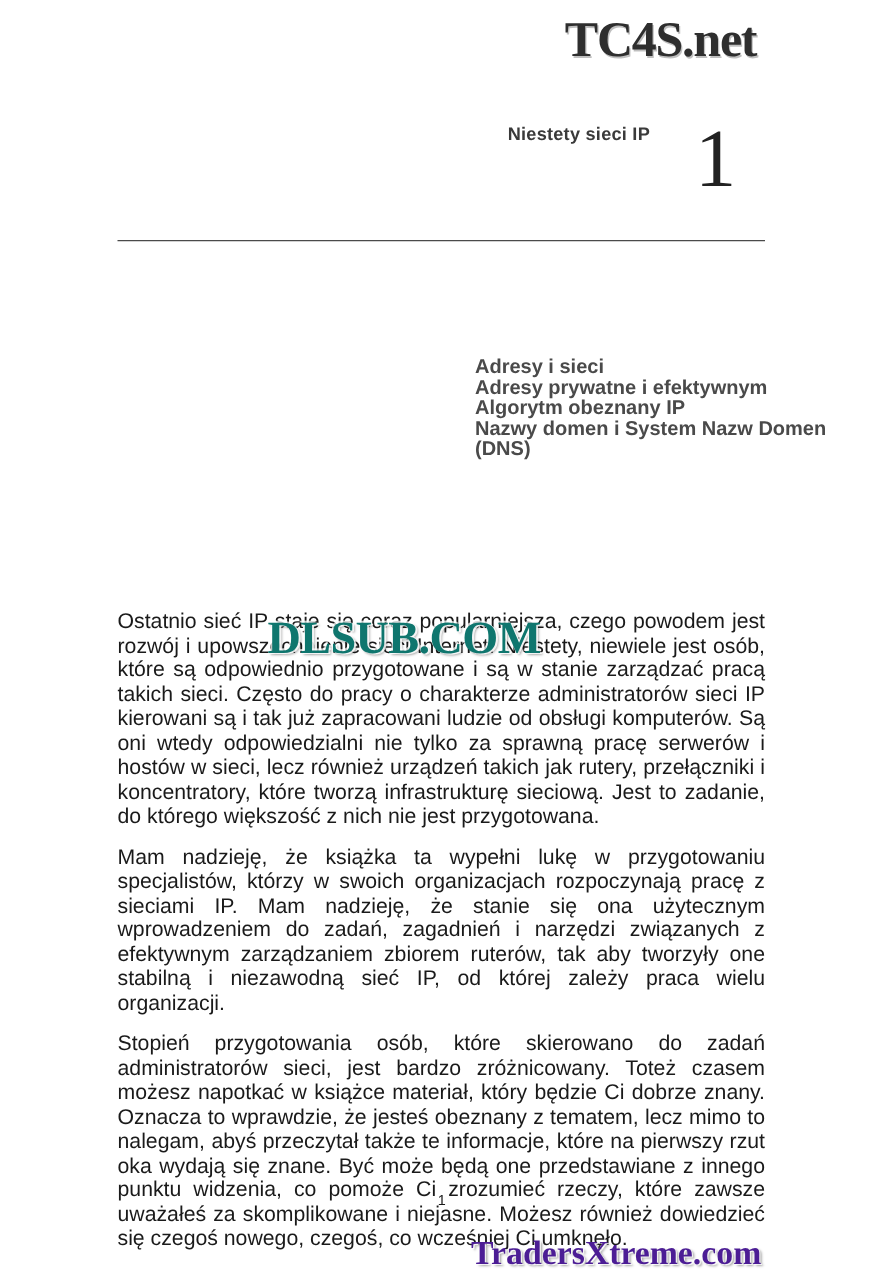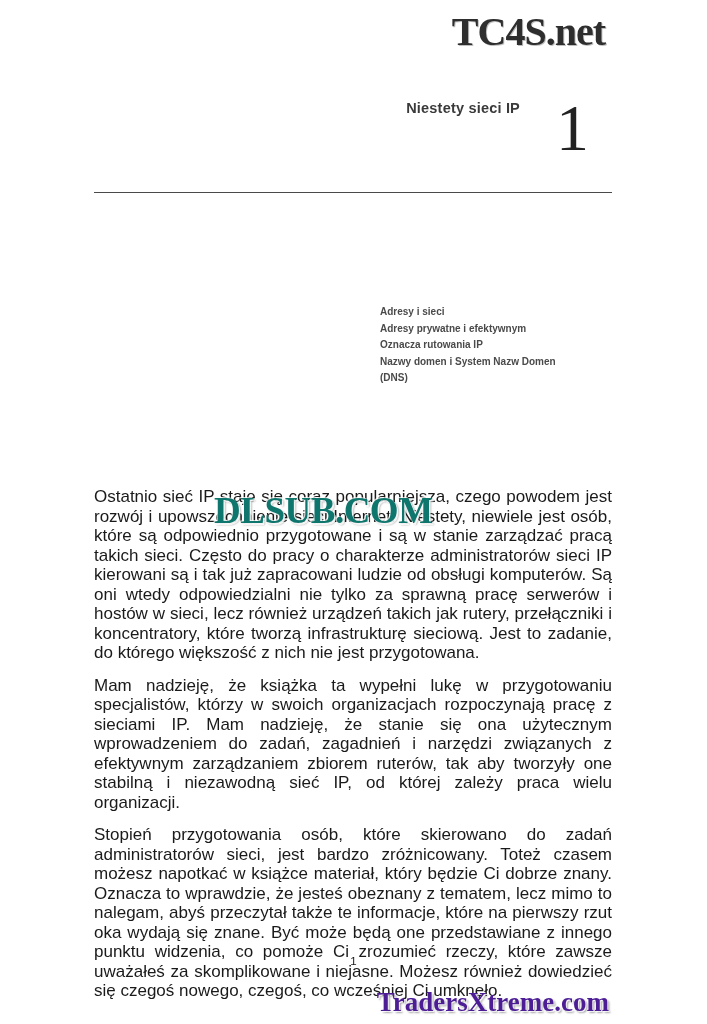--- a/index.html
+++ b/index.html
@@ -64,23 +64,23 @@
     top: 192px;
     width: 518px;
     height: 1px;
     background: #4a4a4a;
   }
 
   
   .toc {
     position: absolute;
     left: 380px;
-    top: 304px;
+    top: 286px;
     width: 300px;
-    font-size: 10px;
+    font-size: 16px;
     font-weight: bold;
     color: #4a4a4a;
     line-height: 16.5px;
   }
   .toc div {
     white-space: nowrap;
   }
 
   
   .body-text {
@@ -151,21 +151,21 @@
 
   <div class="chapter-title">Niestety sieci IP</div>
 
   <div class="chapter-number">1</div>
 
   <div class="header-rule"></div>
 
   <div class="toc">
     <div>Adresy i sieci</div>
     <div>Adresy prywatne i efektywnym</div>
-    <div>Oznacza rutowania IP</div>
+    <div>Algorytm obeznany IP</div>
     <div>Nazwy domen i System Nazw Domen</div>
     <div>(DNS)</div>
   </div>
 
   <div class="body-text">
     <p>Ostatnio sieć IP staje się coraz popularniejsza, czego powodem jest rozwój i upowszechnienie sieci Internet. Niestety, niewiele jest osób, które są odpowiednio przygotowane i są w stanie zarządzać pracą takich sieci. Często do pracy o charakterze administratorów sieci IP kierowani są i tak już zapracowani ludzie od obsługi komputerów. Są oni wtedy odpowiedzialni nie tylko za sprawną pracę serwerów i hostów w sieci, lecz również urządzeń takich jak rutery, przełączniki i koncentratory, które tworzą infrastrukturę sieciową. Jest to zadanie, do którego większość z nich nie jest przygotowana.</p>
     <p>Mam nadzieję, że książka ta wypełni lukę w przygotowaniu specjalistów, którzy w swoich organizacjach rozpoczynają pracę z sieciami IP. Mam nadzieję, że stanie się ona użytecznym wprowadzeniem do zadań, zagadnień i narzędzi związanych z efektywnym zarządzaniem zbiorem ruterów, tak aby tworzyły one stabilną i niezawodną sieć IP, od której zależy praca wielu organizacji.</p>
     <p>Stopień przygotowania osób, które skierowano do zadań administratorów sieci, jest bardzo zróżnicowany. Toteż czasem możesz napotkać w książce materiał, który będzie Ci dobrze znany. Oznacza to wprawdzie, że jesteś obeznany z tematem, lecz mimo to nalegam, abyś przeczytał także te informacje, które na pierwszy rzut oka wydają się znane. Być może będą one przedstawiane z innego punktu widzenia, co pomoże Ci zrozumieć rzeczy, które zawsze uważałeś za skomplikowane i niejasne. Możesz również dowiedzieć się czegoś nowego, czegoś, co wcześniej Ci umknęło.</p>
   </div>
 

